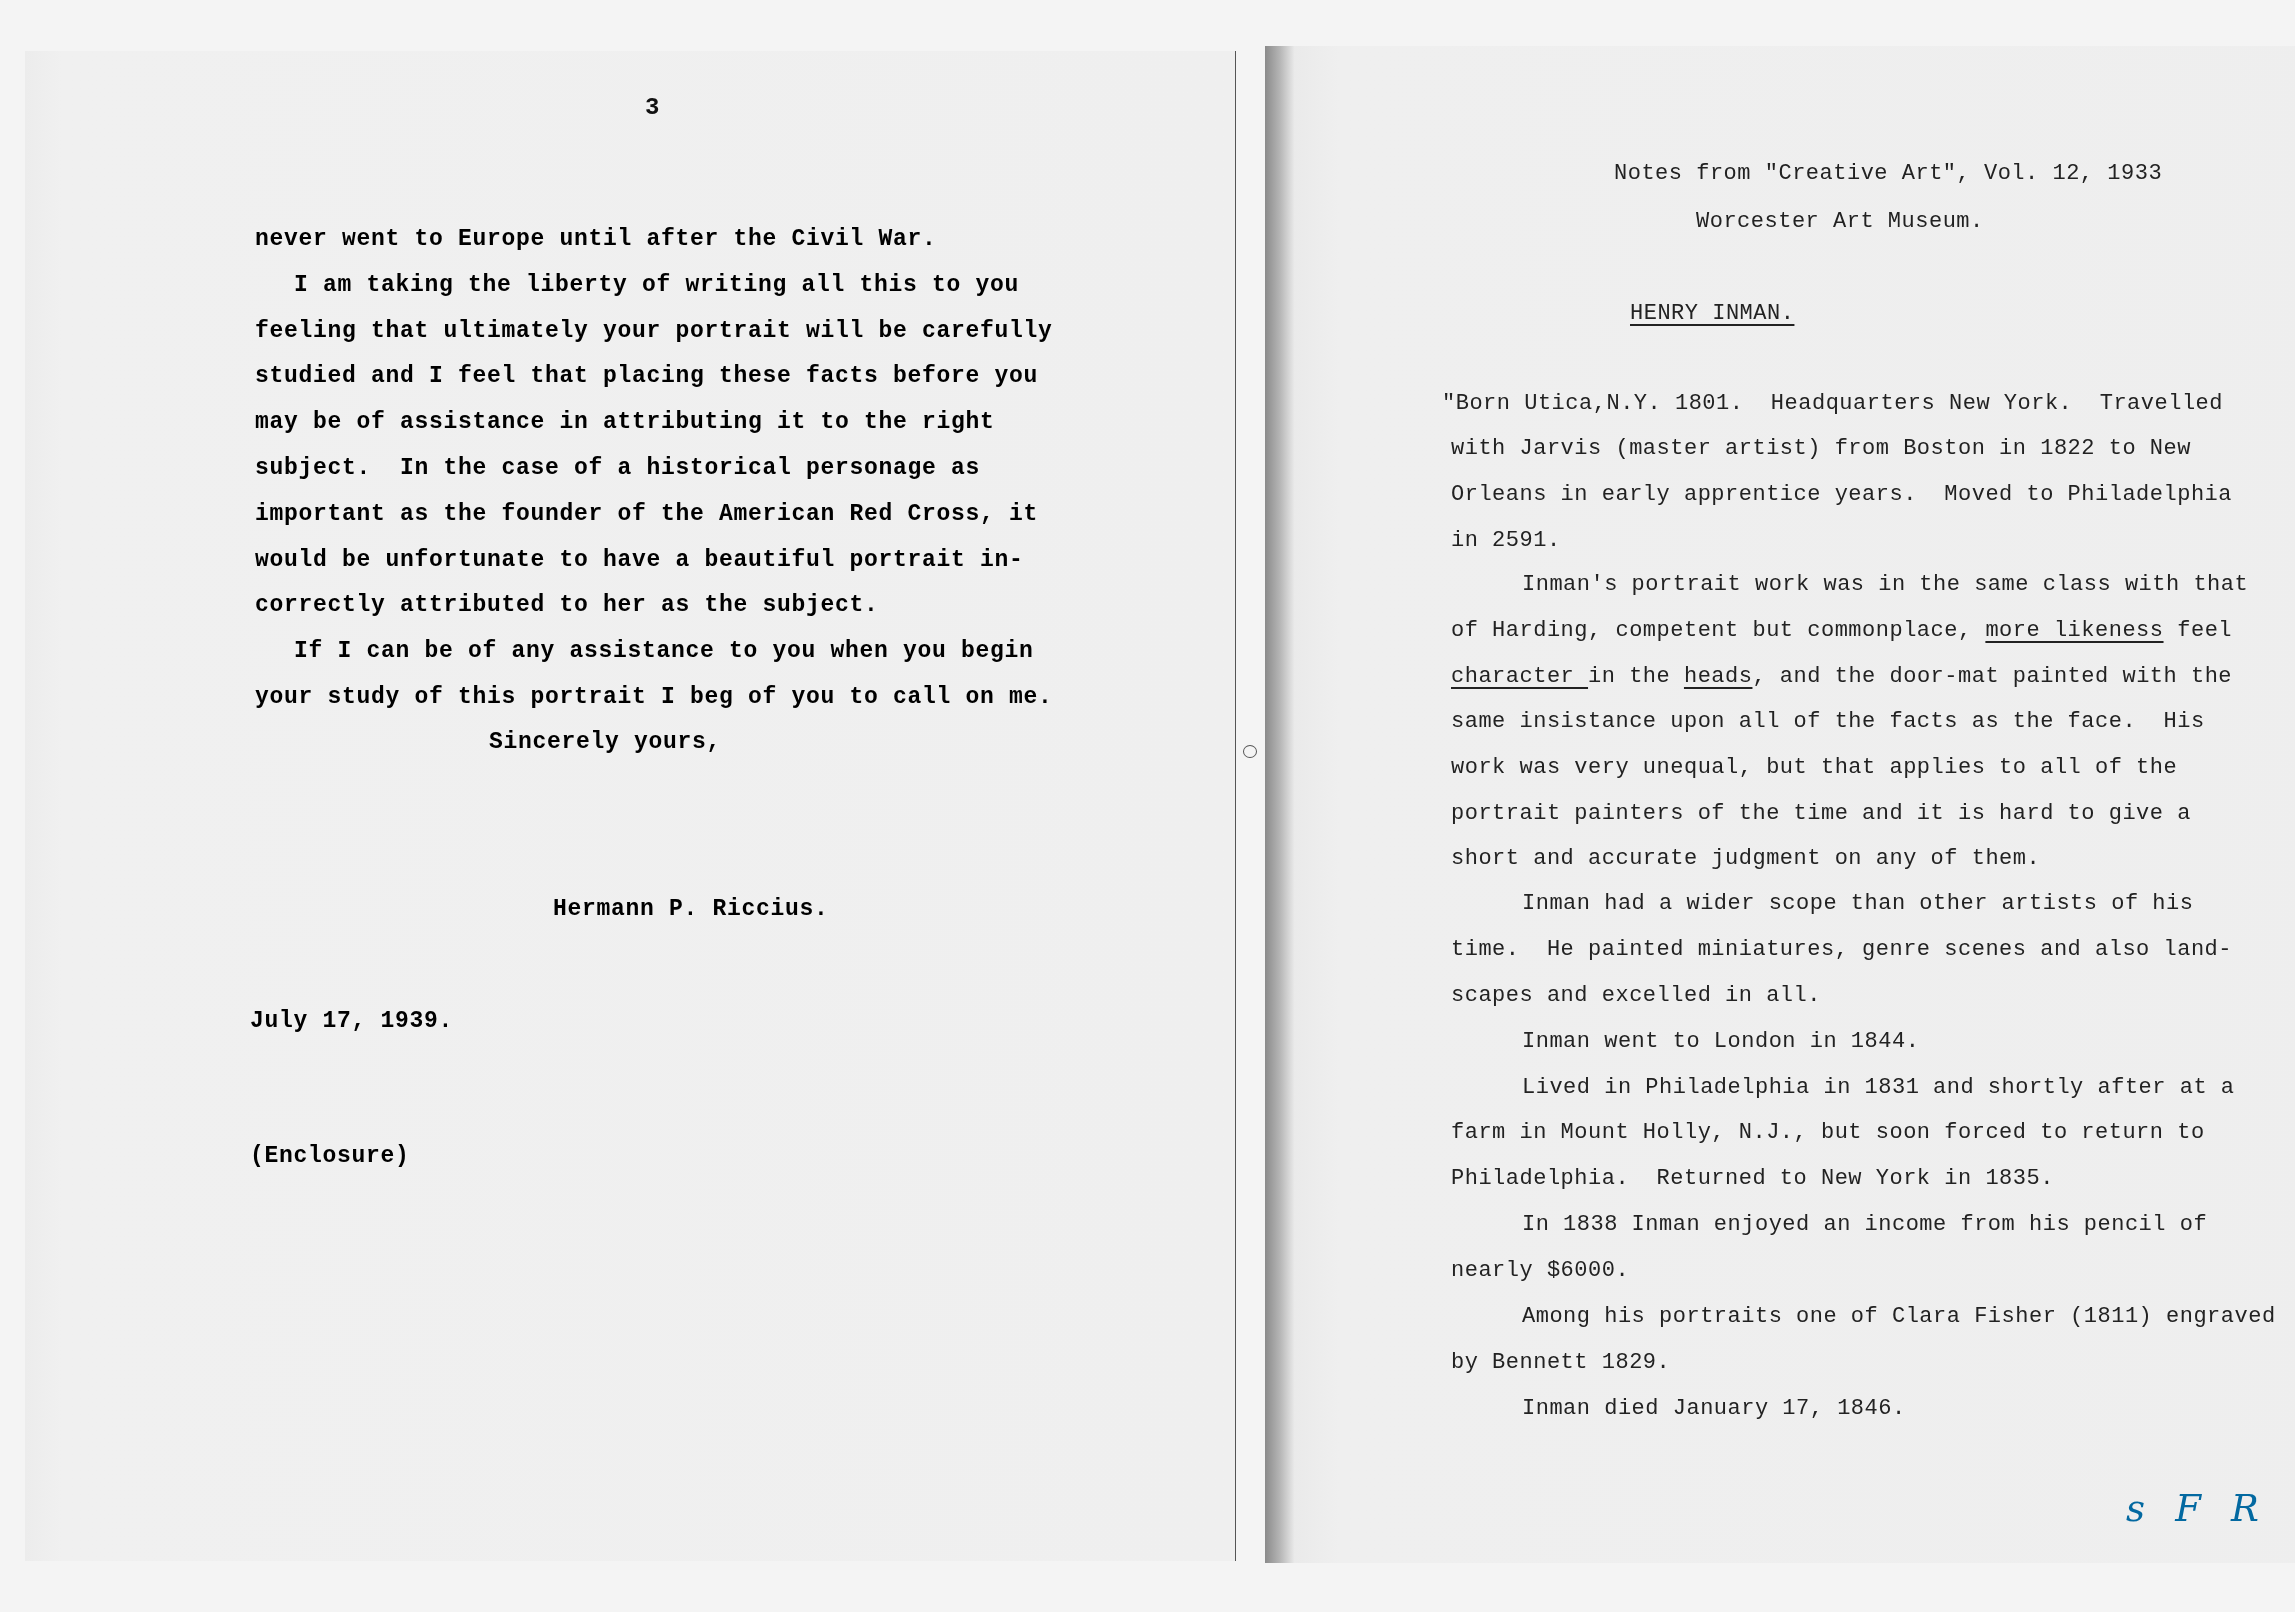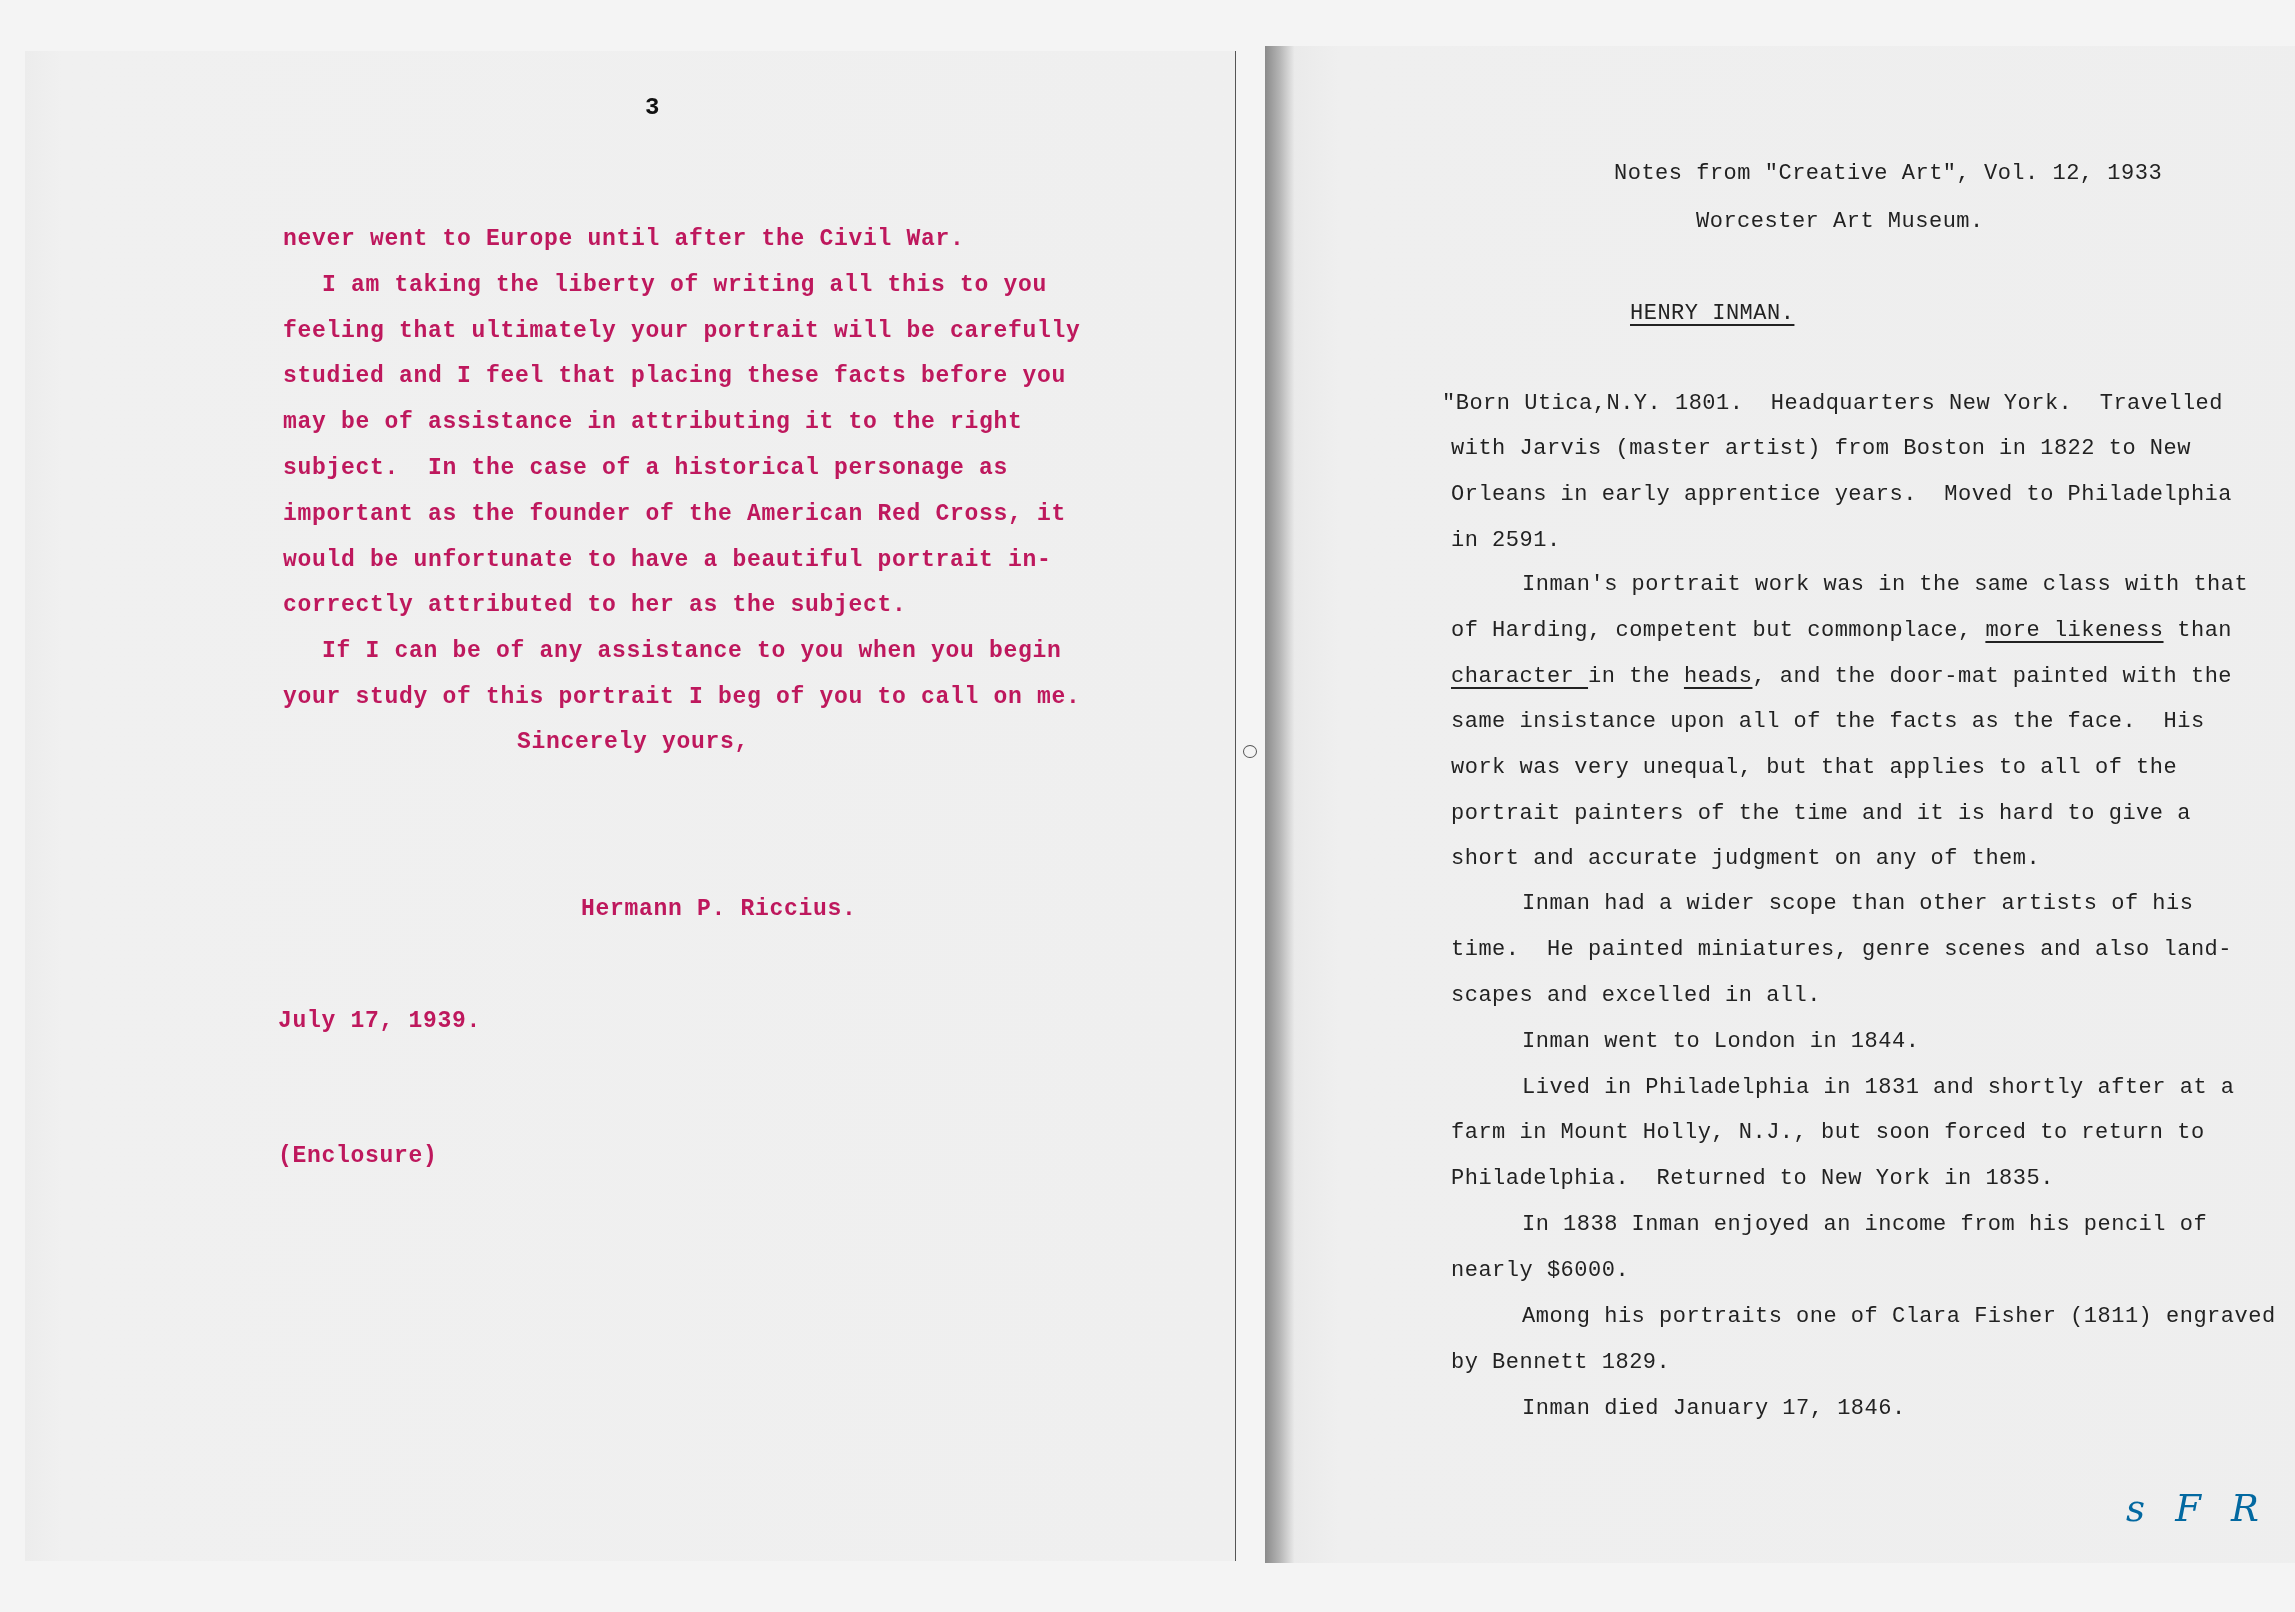--- a/index.html
+++ b/index.html
@@ -21,23 +21,22 @@
     background:linear-gradient(90deg,#8a8a8a 0,#b5b5b5 1.2%,#eaeaea 2.4%,#efefef 6%,#eeeeee 100%);
   }
   .gutter-mark {
     position:absolute; left:1243px; top:745px; width:12px; height:11px;
     border:1.4px solid #555; border-radius:50%;
   }
   .line {
     position:absolute; white-space:pre; line-height:1;
   }
   .left-text .line {
-    font-size:23px; font-weight:bold; color:#be185d;
+    font-size:23px; font-weight:bold; color:#000000;
     letter-spacing:0.7px;
-    margin-left:28px;
   }
   .right-text .line {
     font-size:22px; color:#222; letter-spacing:0.5px;
   }
   .ul { text-decoration:underline; text-decoration-thickness:2.3px; text-underline-offset:4.6px; }
   .handwriting {
     position:absolute; left:2126px; top:1487px; font-family:"DejaVu Serif", serif;
     font-size:37px; color:#0369a1; font-style:italic; letter-spacing:9.2px;
   }
   .page-number {
@@ -78,21 +77,21 @@
   <div class="line" style="left:1614px;top:163px;">Notes from "Creative Art", Vol. 12, 1933</div>
   <div class="line" style="left:1696px;top:211px;">Worcester Art Museum.</div>
   <div class="line ul" style="left:1630px;top:303px;">HENRY INMAN.</div>
 
   <div class="line" style="left:1442px;top:393px;">"Born Utica,N.Y. 1801.  Headquarters New York.  Travelled</div>
   <div class="line" style="left:1451px;top:438px;">with Jarvis (master artist) from Boston in 1822 to New</div>
   <div class="line" style="left:1451px;top:484px;">Orleans in early apprentice years.  Moved to Philadelphia</div>
   <div class="line" style="left:1451px;top:530px;">in 2591.</div>
 
   <div class="line" style="left:1522px;top:574px;">Inman's portrait work was in the same class with that</div>
-  <div class="line" style="left:1451px;top:620px;"><span>of Harding, competent but commonplace, </span><span class="ul">more likeness</span><span> than</span></div>
+  <div class="line" style="left:1451px;top:620px;"><span>of Harding, competent but commonplace, </span><span class="ul">more likeness</span><span> feel</span></div>
   <div class="line" style="left:1451px;top:666px;"><span class="ul">character </span><span>in the </span><span class="ul">heads</span><span>, and the door-mat painted with the</span></div>
   <div class="line" style="left:1451px;top:711px;">same insistance upon all of the facts as the face.  His</div>
   <div class="line" style="left:1451px;top:757px;">work was very unequal, but that applies to all of the</div>
   <div class="line" style="left:1451px;top:803px;">portrait painters of the time and it is hard to give a</div>
   <div class="line" style="left:1451px;top:848px;">short and accurate judgment on any of them.</div>
 
   <div class="line" style="left:1522px;top:893px;">Inman had a wider scope than other artists of his</div>
   <div class="line" style="left:1451px;top:939px;">time.  He painted miniatures, genre scenes and also land-</div>
   <div class="line" style="left:1451px;top:985px;">scapes and excelled in all.</div>
 

